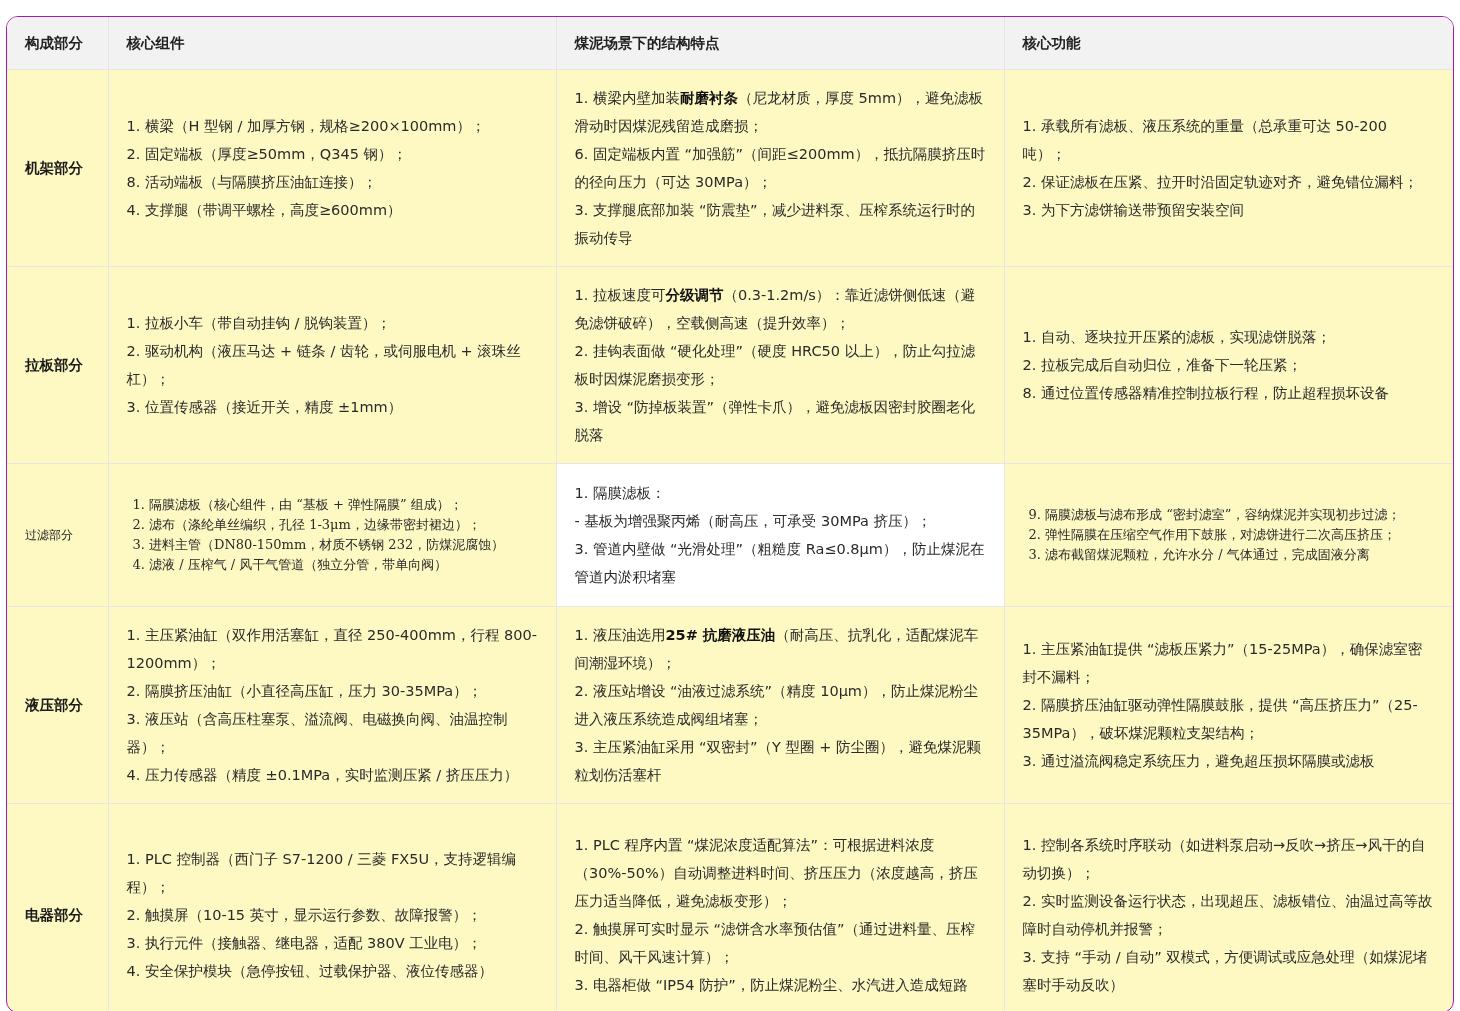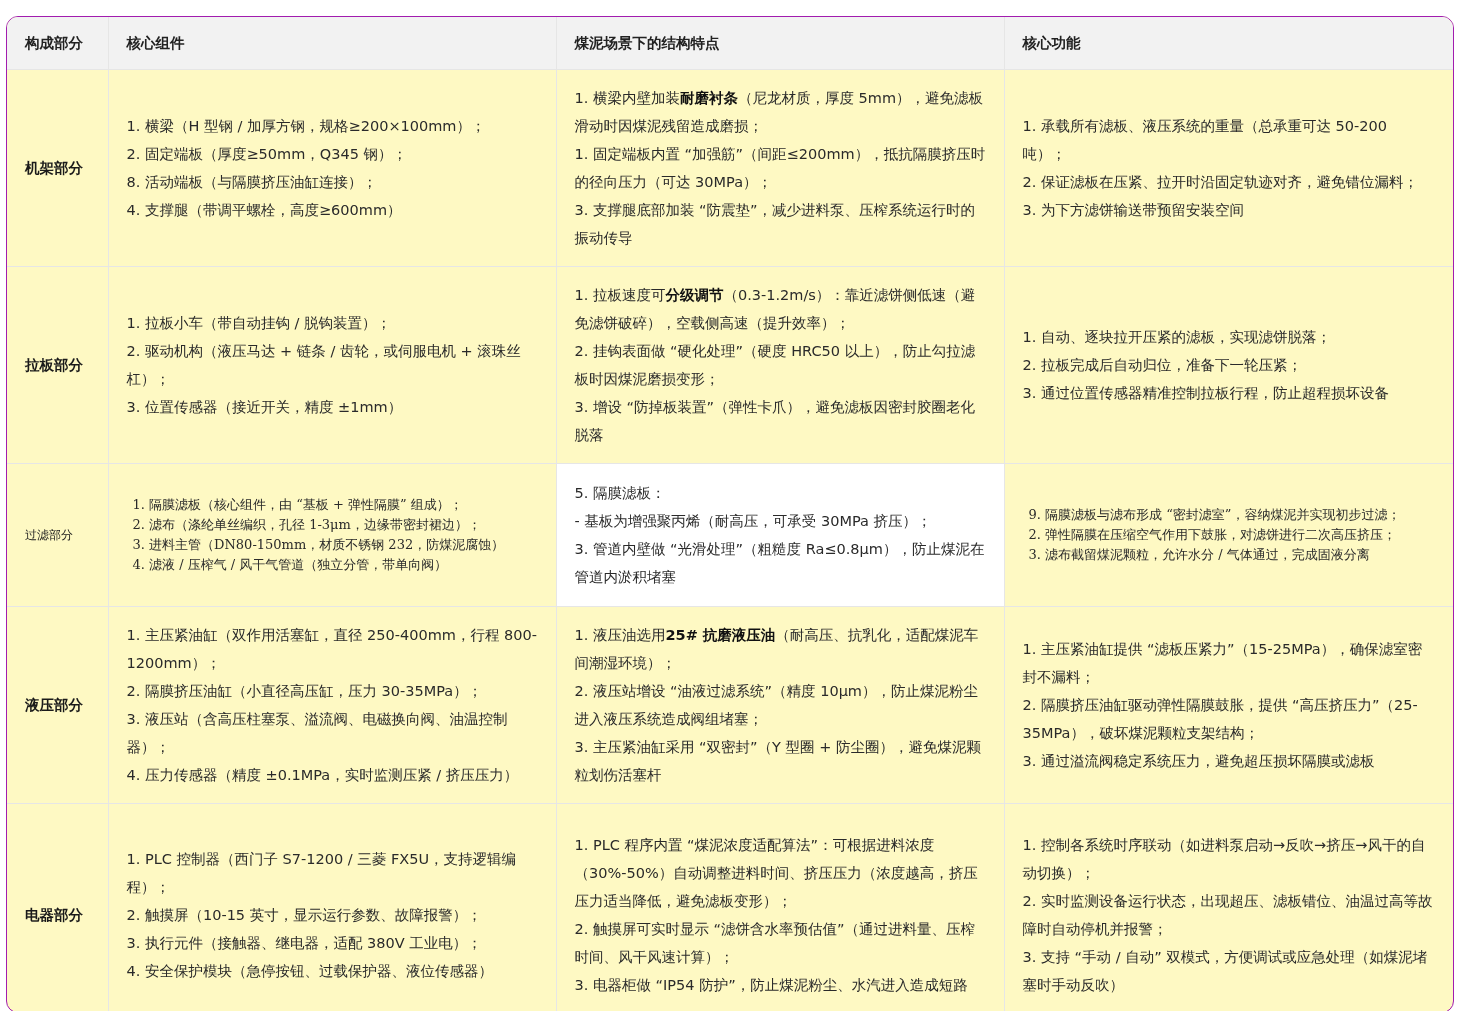--- a/index.html
+++ b/index.html
@@ -54,21 +54,21 @@
     <tr class="r1">
       <td class="part">机架部分</td>
       <td>
         <span class="line">1. 横梁（H 型钢 / 加厚方钢，规格≥200×100mm）；</span>
         <span class="line">2. 固定端板（厚度≥50mm，Q345 钢）；</span>
         <span class="line">8. 活动端板（与隔膜挤压油缸连接）；</span>
         <span class="line">4. 支撑腿（带调平螺栓，高度≥600mm）</span>
       </td>
       <td>
         <span class="line"><span>1. 横梁内壁加装</span><span class="em">耐磨衬条</span><span>（尼龙材质，厚度 5mm），避免滤板滑动时因煤泥残留造成磨损；</span></span>
-        <span class="line">1. 固定端板内置 “加强筋”（间距≤200mm），抵抗隔膜挤压时的径向压力（可达 30MPa）；</span>
+        <span class="line">6. 固定端板内置 “加强筋”（间距≤200mm），抵抗隔膜挤压时的径向压力（可达 30MPa）；</span>
         <span class="line">3. 支撑腿底部加装 “防震垫”，减少进料泵、压榨系统运行时的振动传导</span>
       </td>
       <td>
         <span class="line">1. 承载所有滤板、液压系统的重量（总承重可达 50-200 吨）；</span>
         <span class="line">2. 保证滤板在压紧、拉开时沿固定轨迹对齐，避免错位漏料；</span>
         <span class="line">3. 为下方滤饼输送带预留安装空间</span>
       </td>
     </tr>
 
     <tr class="r2">
@@ -79,34 +79,34 @@
         <span class="line">3. 位置传感器（接近开关，精度 ±1mm）</span>
       </td>
       <td>
         <span class="line"><span>1. 拉板速度可</span><span class="em">分级调节</span><span>（0.3-1.2m/s）：靠近滤饼侧低速（避免滤饼破碎），空载侧高速（提升效率）；</span></span>
         <span class="line">2. 挂钩表面做 “硬化处理”（硬度 HRC50 以上），防止勾拉滤板时因煤泥磨损变形；</span>
         <span class="line">3. 增设 “防掉板装置”（弹性卡爪），避免滤板因密封胶圈老化脱落</span>
       </td>
       <td>
         <span class="line">1. 自动、逐块拉开压紧的滤板，实现滤饼脱落；</span>
         <span class="line">2. 拉板完成后自动归位，准备下一轮压紧；</span>
-        <span class="line">3. 通过位置传感器精准控制拉板行程，防止超程损坏设备</span>
+        <span class="line">8. 通过位置传感器精准控制拉板行程，防止超程损坏设备</span>
       </td>
     </tr>
 
     <tr class="r3">
       <td class="part part-serif">过滤部分</td>
       <td class="serif">
         <span class="line">1. 隔膜滤板（核心组件，由 “基板 + 弹性隔膜” 组成）；</span>
         <span class="line">2. 滤布（涤纶单丝编织，孔径 1-3μm，边缘带密封裙边）；</span>
         <span class="line">3. 进料主管（DN80-150mm，材质不锈钢 232，防煤泥腐蚀）</span>
         <span class="line">4. 滤液 / 压榨气 / 风干气管道（独立分管，带单向阀）</span>
       </td>
       <td style="background:#fff;position:relative;">
-        <span class="line">5. 隔膜滤板：</span>
+        <span class="line">1. 隔膜滤板：</span>
         <span class="line">- 基板为增强聚丙烯（耐高压，可承受 30MPa 挤压）；</span>
         <span class="line">3. 管道内壁做 “光滑处理”（粗糙度 Ra≤0.8μm），防止煤泥在管道内淤积堵塞</span>
       </td>
       <td class="serif cell-clip">
         <span class="line">9. 隔膜滤板与滤布形成 “密封滤室”，容纳煤泥并实现初步过滤；</span>
         <span class="line">2. 弹性隔膜在压缩空气作用下鼓胀，对滤饼进行二次高压挤压；</span>
         <span class="line">3. 滤布截留煤泥颗粒，允许水分 / 气体通过，完成固液分离</span>
       </td>
     </tr>
 

